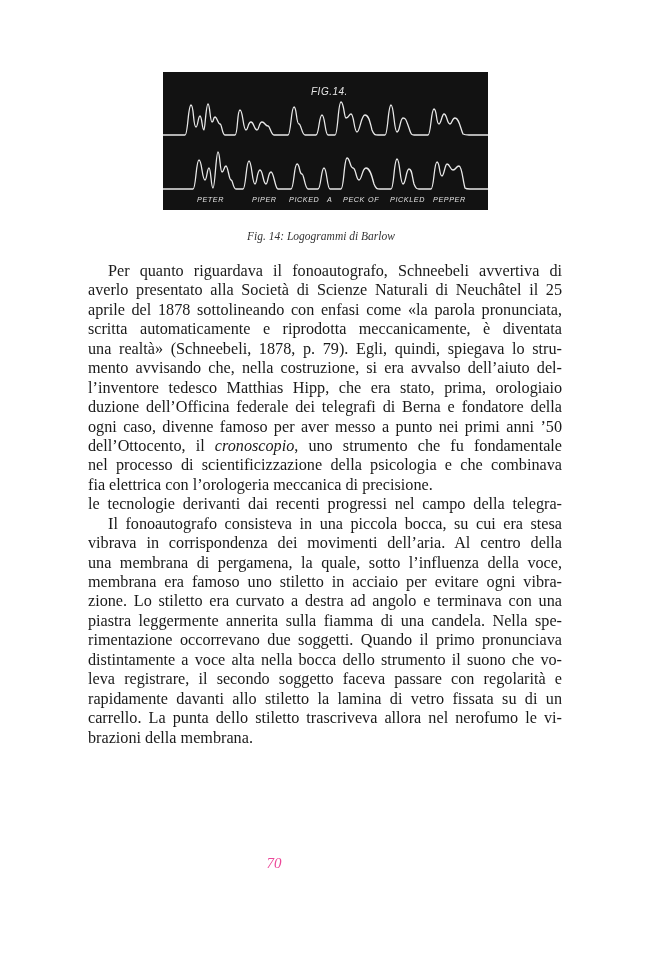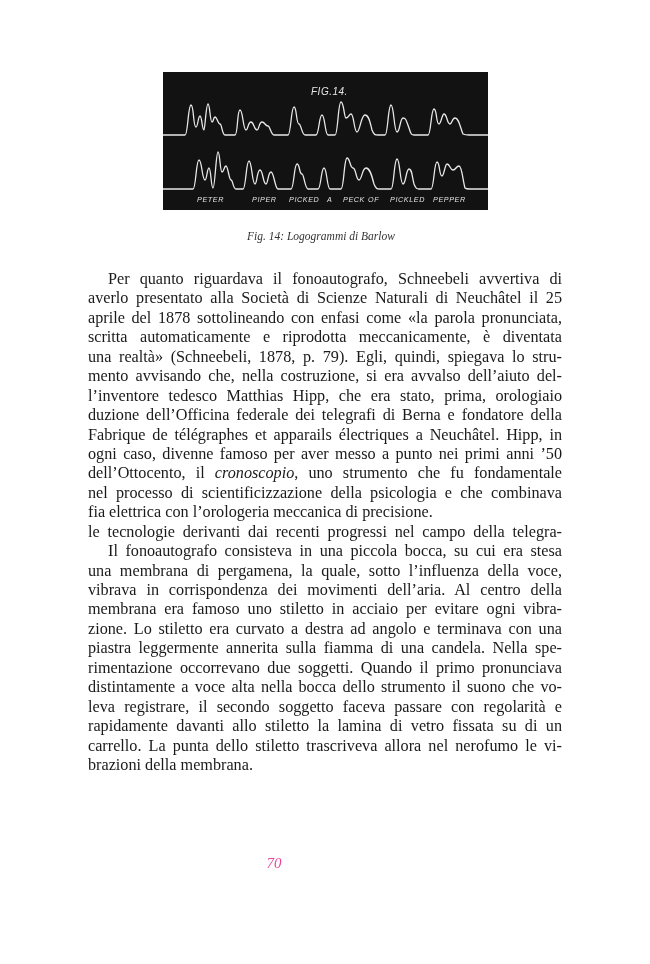--- a/index.html
+++ b/index.html
@@ -54,21 +54,20 @@
       color: #333333;
     }
     .text-block {
       position: absolute;
       left: 88px;
       top: 262px;
       width: 474px;
       font-size: 16.2px;
       line-height: 19.45px;
       color: #1a1a1a;
-      margin-top: 8px;
     }
     .line {
       display: block;
       white-space: nowrap;
       text-align: justify;
       text-align-last: justify;
       height: 19.45px;
     }
     .line.last {
       text-align-last: left;
@@ -118,31 +117,30 @@
 <div class="text-block">
   <div>
     <span class="line indent">Per quanto riguardava il fonoautografo, Schneebeli avvertiva di</span>
     <span class="line">averlo presentato alla Società di Scienze Naturali di Neuchâtel il 25</span>
     <span class="line">aprile del 1878 sottolineando con enfasi come «la parola pronunciata,</span>
     <span class="line">scritta automaticamente e riprodotta meccanicamente, è diventata</span>
     <span class="line">una realtà» (Schneebeli, 1878, p. 79). Egli, quindi, spiegava lo stru-</span>
     <span class="line">mento avvisando che, nella costruzione, si era avvalso dell’aiuto del-</span>
     <span class="line">l’inventore tedesco Matthias Hipp, che era stato, prima, orologiaio</span>
     <span class="line">duzione dell’Officina federale dei telegrafi di Berna e fondatore della</span>
-    <span class="line">Fabrique de télégraphes et apparails électriques a Neuchâtel. Hipp, in</span>
     <span class="line">ogni caso, divenne famoso per aver messo a punto nei primi anni ’50</span>
     <span class="line"><span>dell’Ottocento, il </span><em>cronoscopio</em><span>, uno strumento che fu fondamentale</span></span>
     <span class="line">nel processo di scientificizzazione della psicologia e che combinava</span>
     <span class="line last">fia elettrica con l’orologeria meccanica di precisione.</span>
     <span class="line">le tecnologie derivanti dai recenti progressi nel campo della telegra-</span>
   </div>
   <div>
     <span class="line indent">Il fonoautografo consisteva in una piccola bocca, su cui era stesa</span>
+    <span class="line">vibrava in corrispondenza dei movimenti dell’aria. Al centro della</span>
     <span class="line">una membrana di pergamena, la quale, sotto l’influenza della voce,</span>
-    <span class="line">vibrava in corrispondenza dei movimenti dell’aria. Al centro della</span>
     <span class="line">membrana era famoso uno stiletto in acciaio per evitare ogni vibra-</span>
     <span class="line">zione. Lo stiletto era curvato a destra ad angolo e terminava con una</span>
     <span class="line">piastra leggermente annerita sulla fiamma di una candela. Nella spe-</span>
     <span class="line">rimentazione occorrevano due soggetti. Quando il primo pronunciava</span>
     <span class="line">distintamente a voce alta nella bocca dello strumento il suono che vo-</span>
     <span class="line">leva registrare, il secondo soggetto faceva passare con regolarità e</span>
     <span class="line">rapidamente davanti allo stiletto la lamina di vetro fissata su di un</span>
     <span class="line">carrello. La punta dello stiletto trascriveva allora nel nerofumo le vi-</span>
     <span class="line last">brazioni della membrana.</span>
   </div>

